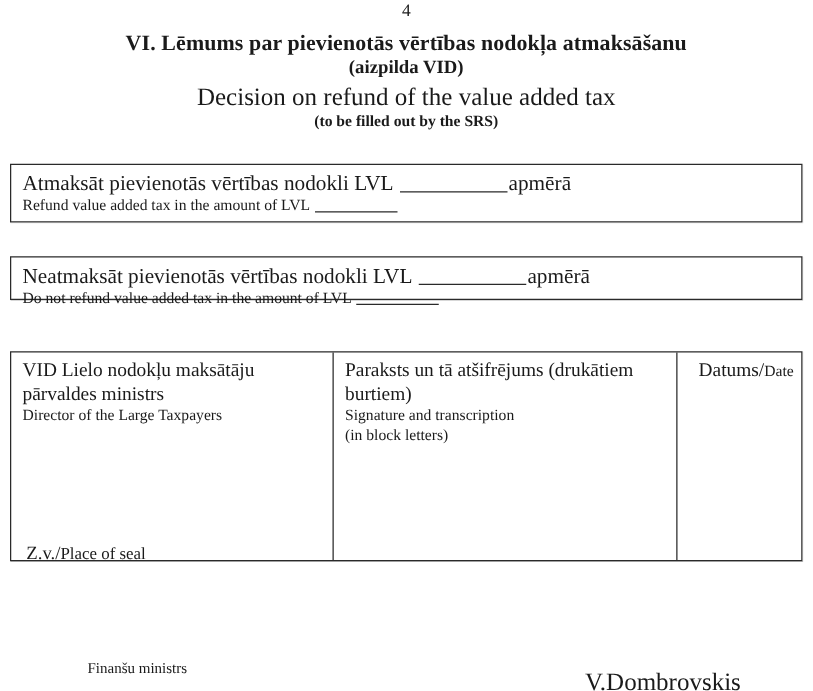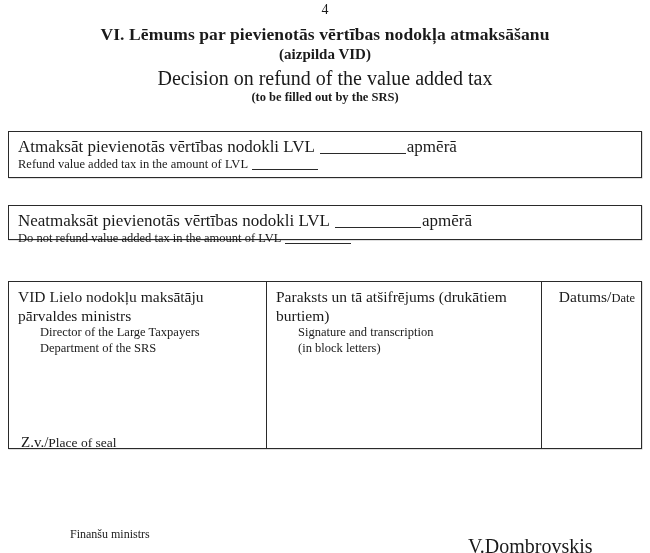--- a/index.html
+++ b/index.html
@@ -115,21 +115,20 @@
   #cell-signature { width: 275px; border-right: 1.2px solid #2a2a2a; }
   #cell-date { flex: 1; }
 
   .cell-lv {
     font-size: 15.5px;
     line-height: 19px;
   }
   .cell-en {
     font-size: 12.5px;
     line-height: 15.5px;
-    margin-left: 22px;
   }
   .date-head {
     font-size: 15.5px;
     line-height: 19px;
     white-space: nowrap;
     text-align: right;
   }
   .date-head .en-small {
     font-size: 12.5px;
   }
@@ -198,21 +197,20 @@
       <span>Do not refund value added tax in the amount of LVL</span><span class="blank blank-en"></span>
     </div>
   </div>
 
   <div id="signature-table">
 
     <div class="cell" id="cell-director">
       <div class="cell-lv">VID Lielo nodokļu maksātāju</div>
       <div class="cell-lv">pārvaldes ministrs</div>
       <div class="cell-en">Director of the Large Taxpayers</div>
-      <div class="cell-en">Department of the SRS</div>
     </div>
 
     <div class="cell" id="cell-signature">
       <div class="cell-lv">Paraksts un tā atšifrējums (drukātiem</div>
       <div class="cell-lv">burtiem)</div>
       <div class="cell-en">Signature and transcription</div>
       <div class="cell-en">(in block letters)</div>
     </div>
 
     <div class="cell" id="cell-date">

